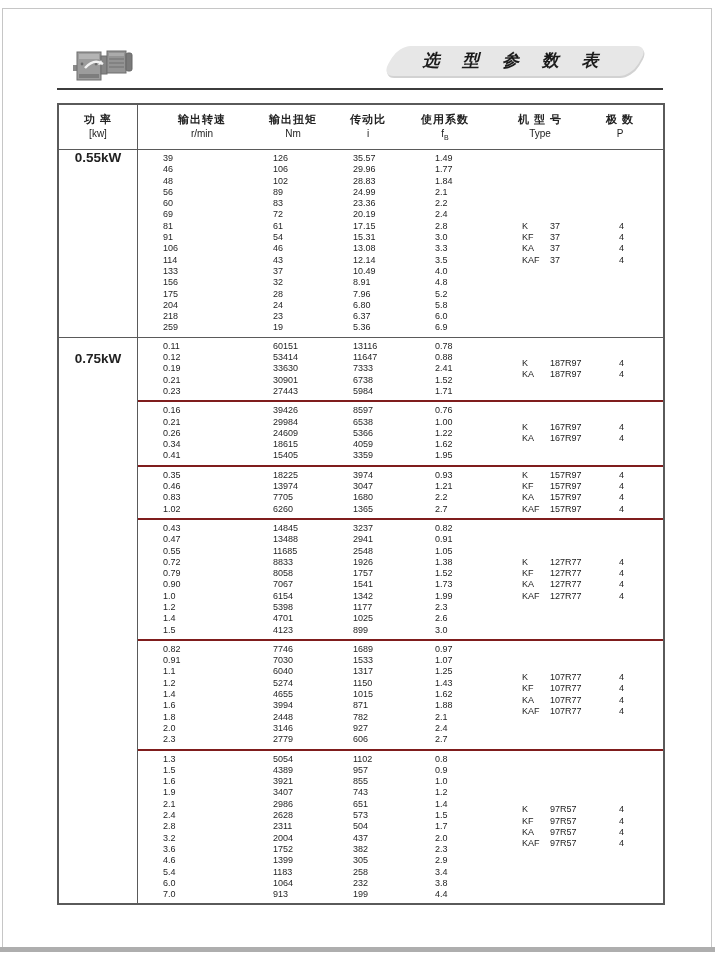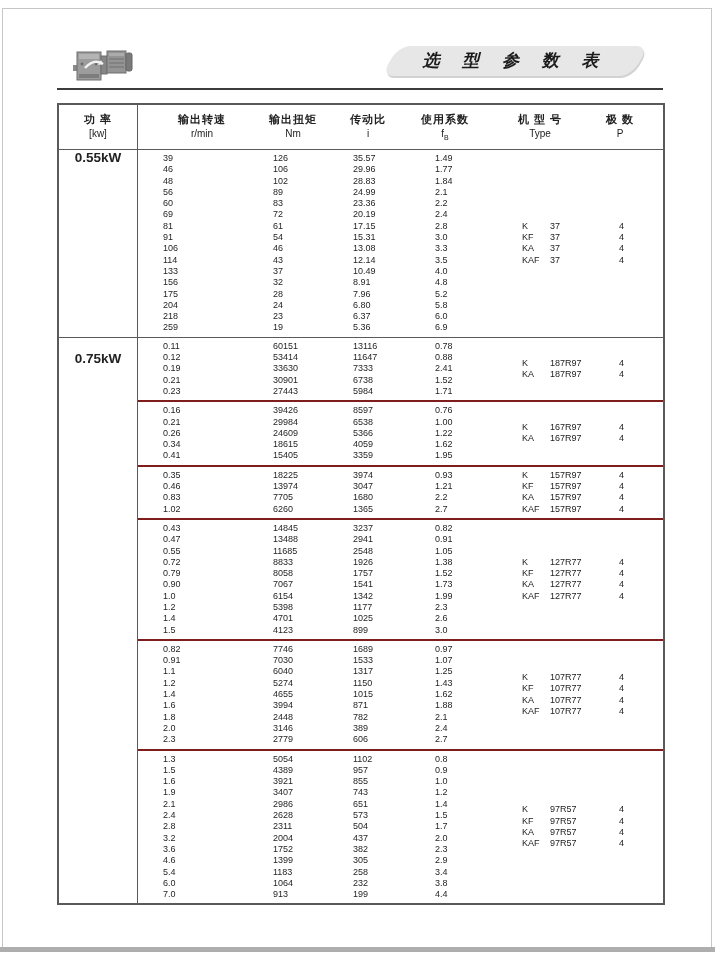--- a/index.html
+++ b/index.html
@@ -454,21 +454,21 @@
               </div>
               <div class="row">
                 <div class="cell c1">1.8</div>
                 <div class="cell c2">2448</div>
                 <div class="cell c3">782</div>
                 <div class="cell c4">2.1</div>
               </div>
               <div class="row">
                 <div class="cell c1">2.0</div>
                 <div class="cell c2">3146</div>
-                <div class="cell c3">389</div>
+                <div class="cell c3">927</div>
                 <div class="cell c4">2.4</div>
               </div>
               <div class="row">
                 <div class="cell c1">2.3</div>
                 <div class="cell c2">2779</div>
                 <div class="cell c3">606</div>
                 <div class="cell c4">2.7</div>
               </div>
               <div class="models">
                 <div class="model-line"><span class="m-prefix">K</span><span class="m-size">107R77</span><span class="m-poles">4</span></div>

